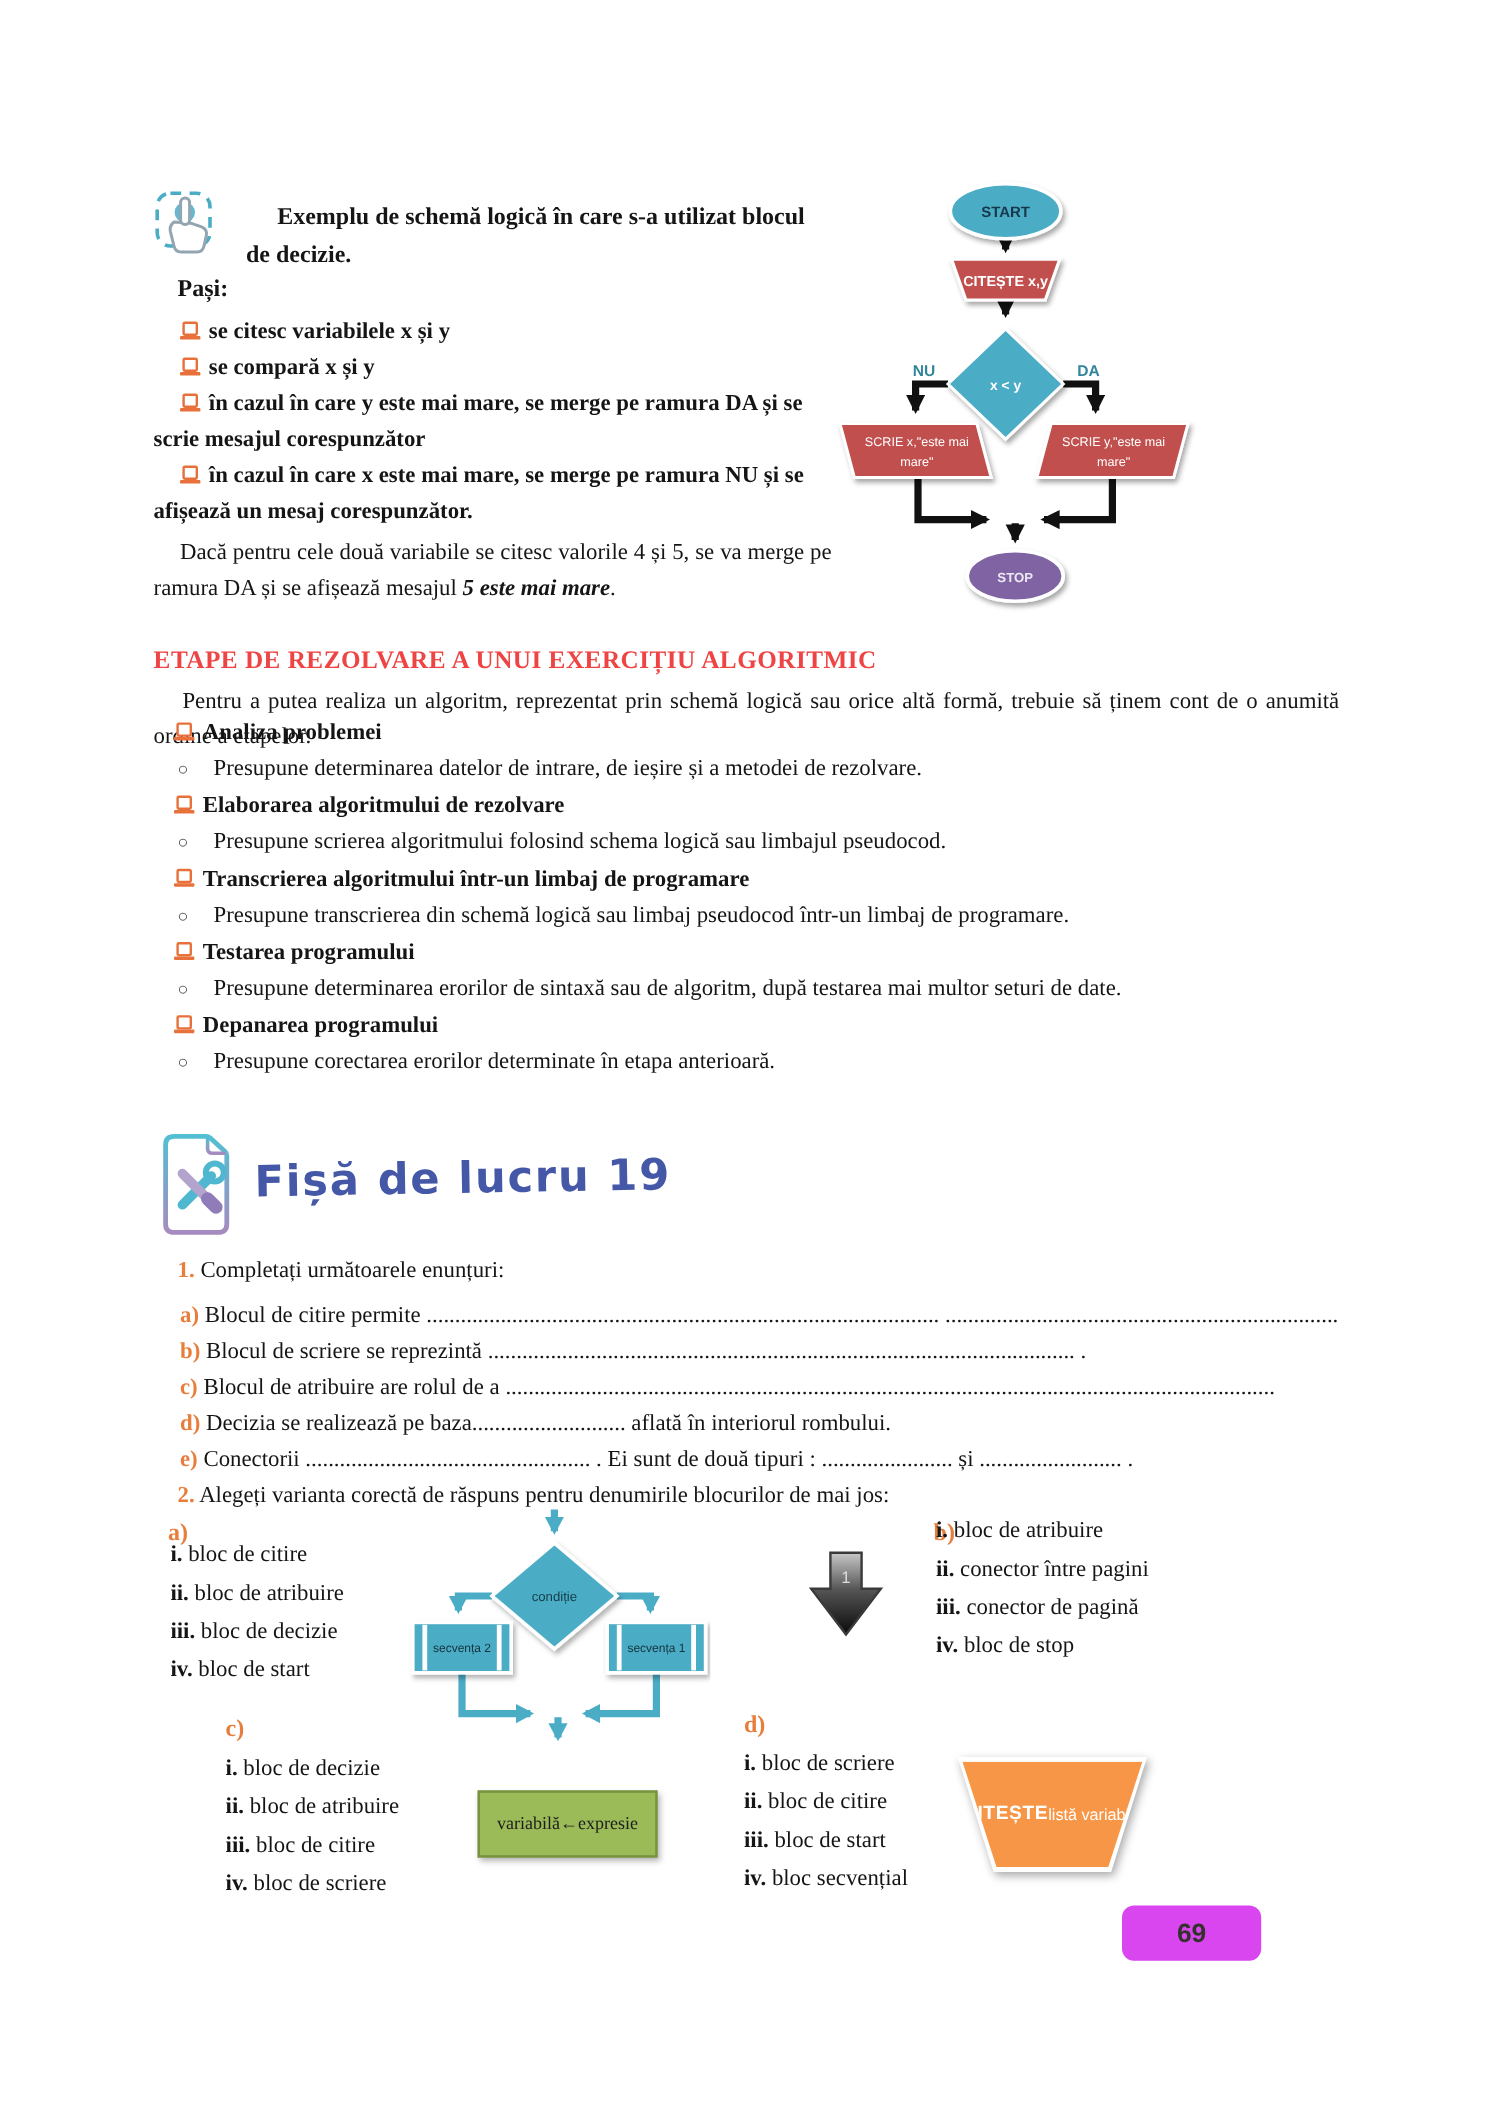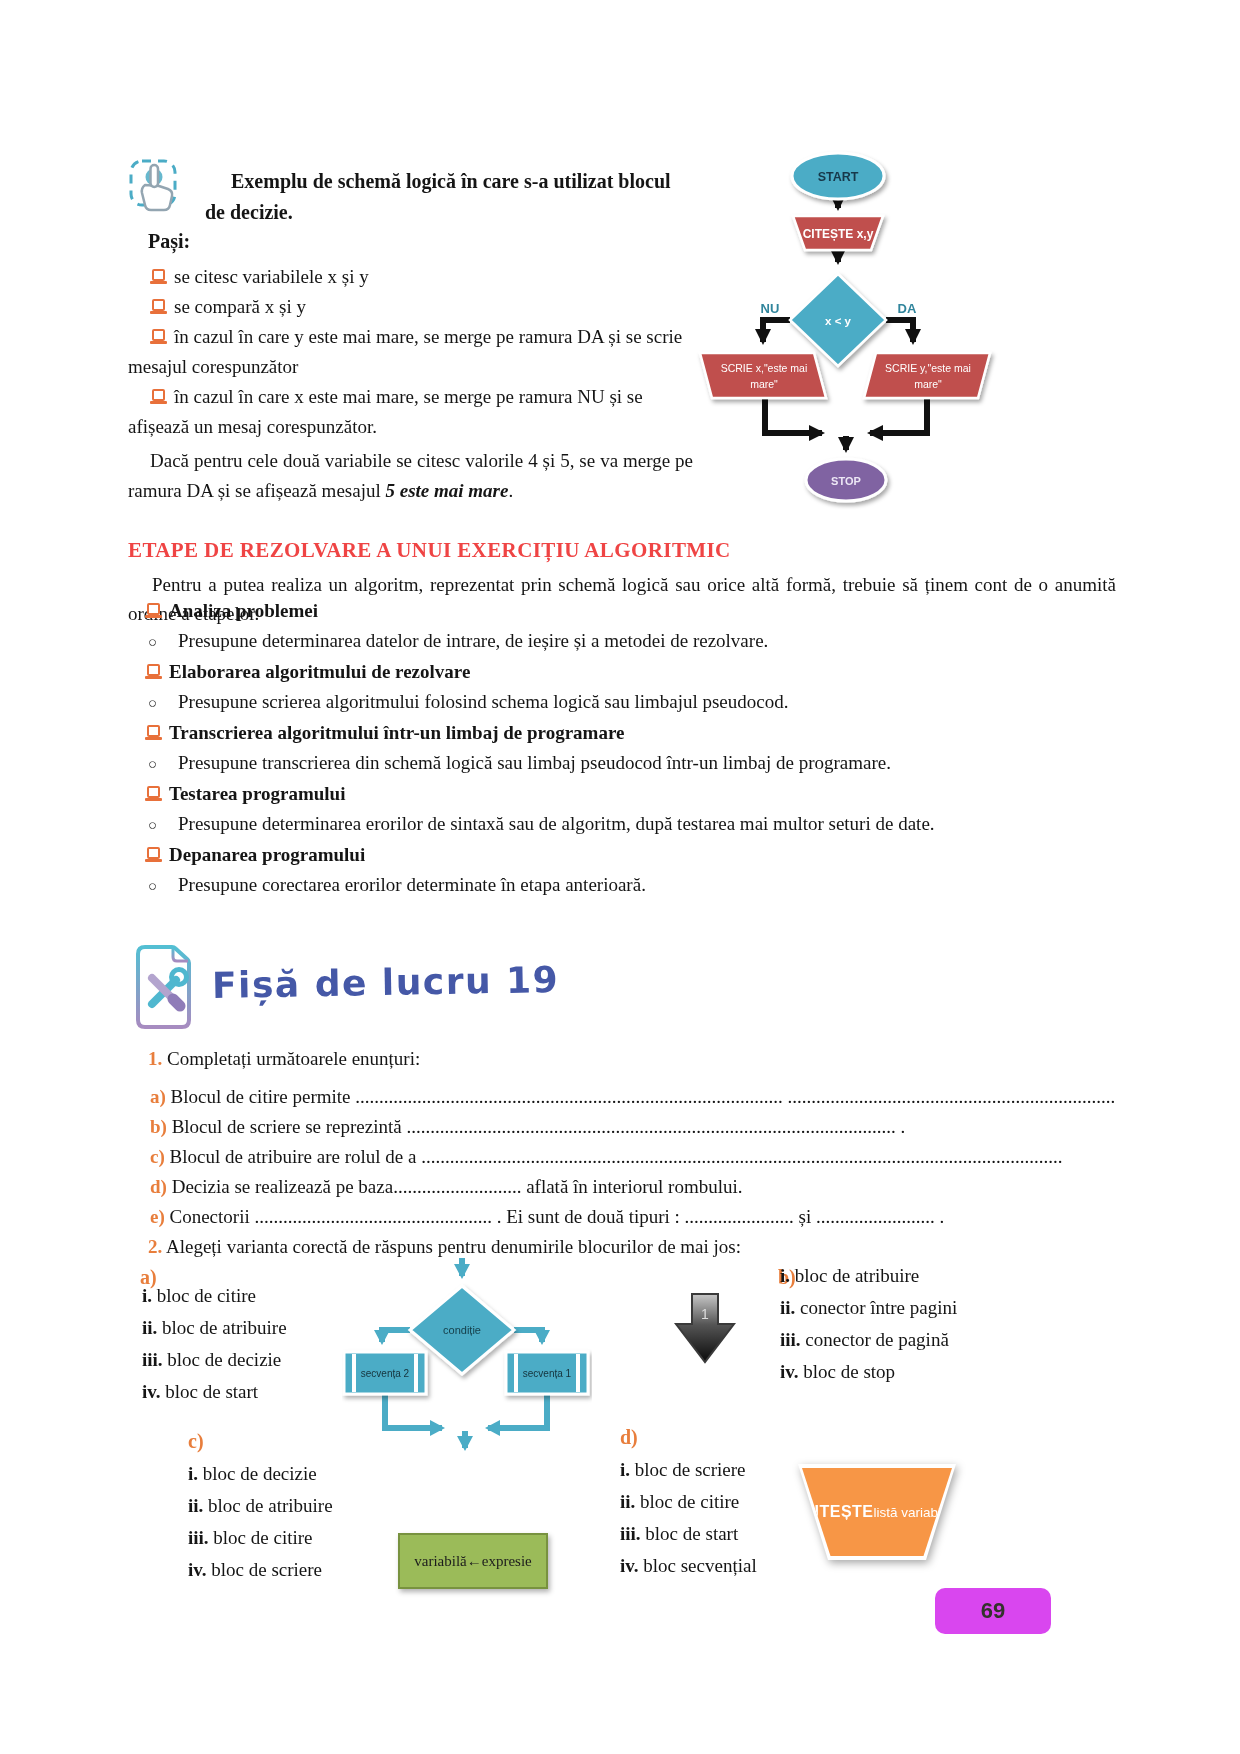--- a/index.html
+++ b/index.html
@@ -5,21 +5,21 @@
   html,body { margin:0; padding:0; background:#fff; }
   .page { position:relative; width:1240px; height:1754px; background:#fff;
           font-family:"Liberation Serif", serif; color:#151515; overflow:hidden; }
   .abs { position:absolute; }
 
   
   .intro-title { left:205px; top:166px; width:478px; font-size:20px; font-weight:bold;
                  line-height:31px; text-indent:26px; }
   .steps-label { left:148px; top:230px; font-size:20px; font-weight:bold; }
   .steps { left:128px; top:262px; width:565px; font-size:19px; }
-  .step  { line-height:30px; text-indent:22px; }
+  .step  { line-height:30px; text-indent:22px;font-weight:bold; }
   .note  { left:128px; top:446px; width:565px; font-size:19px; line-height:30px;
            text-indent:22px; text-align:justify; }
   .note .emph { font-weight:bold; font-style:italic; }
 
   
   .licon { display:inline-block; width:18px; height:15px; position:relative;
            margin-right:6px; vertical-align:-1px; }
   .licon::before { content:""; position:absolute; left:2px; top:0; width:9px; height:8px;
                    border:2.5px solid #E8703A; border-radius:2px; background:#fff; }
   .licon::after  { content:""; position:absolute; left:0; bottom:0; width:17px; height:3.5px;
@@ -47,21 +47,21 @@
   .ex2-head { left:148px; top:1236px;text-align:center; }
   .grp-label { font-size:20px; }
   .opts { font-size:19px; }
   .opt { line-height:32px; }
   .opt b { font-weight:bold; }
 
   
   .assign-box { left:398px; top:1492px; width:146px; height:52px; background:#9BBB59;
                 border:2px solid #78923F; box-shadow:2px 3px 5px rgba(0,0,0,0.3);
                 display:flex; align-items:center; justify-content:center;
-                font-size:15px; color:#1c1c1c;margin-top:41px; }
+                font-size:15px; color:#1c1c1c; }
 
   
   .trap-outer { left:798px; top:1464px; width:158px; height:96px;
                 filter:drop-shadow(2px 3px 4px rgba(0,0,0,0.35)); }
   .trap-w { position:absolute; inset:0; background:#fff;
             clip-path:polygon(0 0,100% 0,81% 100%,19% 100%); }
   .trap-o { position:absolute; inset:4px; background:#F79646;
             clip-path:polygon(0 0,100% 0,81% 100%,19% 100%);
             display:flex; flex-direction:row; align-items:center; justify-content:center;
             color:#fff; font-family:"Liberation Sans", sans-serif; }

